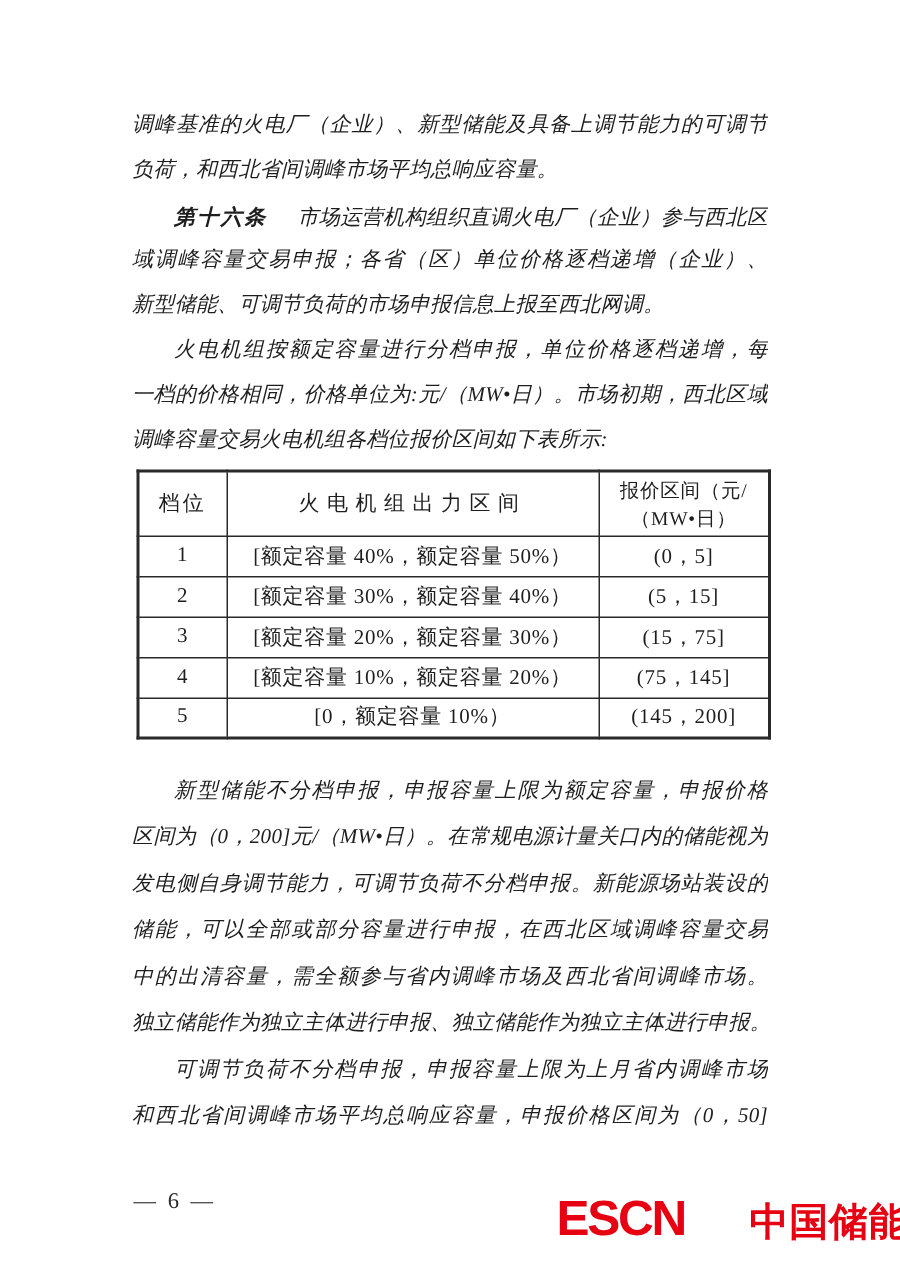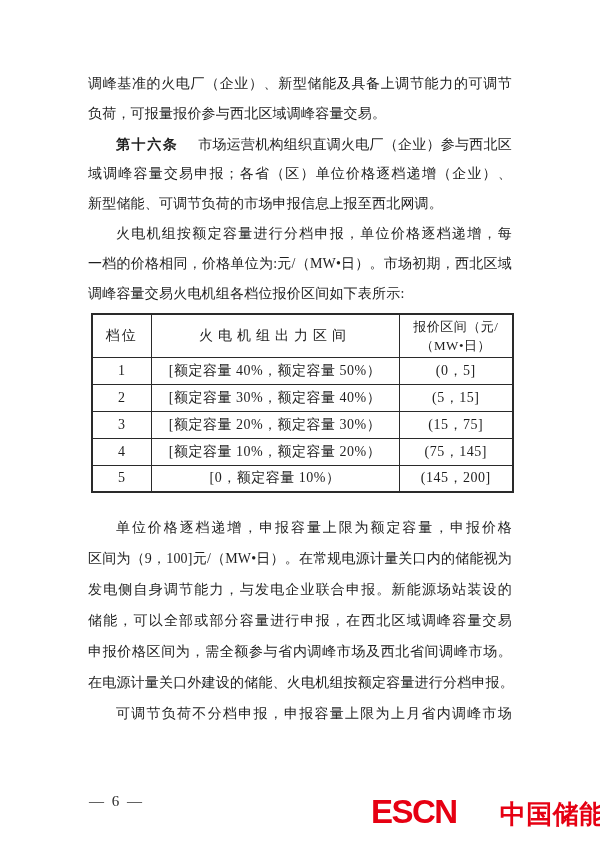--- a/index.html
+++ b/index.html
@@ -4,21 +4,21 @@
 <style>
   html,body { margin:0; padding:0; background:#ffffff; }
   .page {
     position:relative; width:600px; height:848px; margin:0 auto;
     background:#ffffff; overflow:hidden;
     font-family:"Liberation Serif","DejaVu Serif",serif;
     color:#1e1e1e;
   }
 
   
-  .block { position:absolute; left:88px; width:424px; }
+  .block { position:absolute; left:88px; width:424px;font-style:italic; }
   #block1 { top:69px; }
   #block2 { top:512px; }
 
   .line {
     font-size:14px;
     text-align:justify;
     text-align-last:justify;
     letter-spacing:0.2px;
     overflow:hidden;
     white-space:nowrap;
@@ -81,21 +81,21 @@
 <body>
 
 <div class="page">
 
   <div class="block" id="block1">
 
     <div class="para last-left">
       <div class="lines">
 
       <div class="line">调峰基准的火电厂（企业）、新型储能及具备上调节能力的可调节</div>
-          <div class="line">负荷，可报量报价参与西北区域调峰容量交易。</div>
+          <div class="line">负荷，和西北省间调峰市场平均总响应容量。</div>
         </div>
     </div>
 
     <div class="para last-left">
       <div class="line indent"><span class="clause-label">第十六条</span><span>市场运营机构组织直调火电厂（企业）参与西北区</span></div>
       <div class="lines">
 
       <div class="line">域调峰容量交易申报；各省（区）单位价格逐档递增（企业）、</div>
           <div class="line">新型储能、可调节负荷的市场申报信息上报至西北网调。</div>
         </div>
@@ -156,33 +156,34 @@
         <td>(145，200]</td>
       </tr>
       </tbody>
   </table>
 
   <div class="block" id="block2">
 
     <div class="para para-indent">
       <div class="lines">
 
-      <div class="line">单位价格逐档递增，申报容量上限为额定容量，申报价格</div>
-          <div class="line">区间为（9，100]元/（MW•日）。在常规电源计量关口内的储能视为</div>
-          <div class="line">发电侧自身调节能力，与发电企业联合申报。新能源场站装设的</div>
+      <div class="line">新型储能不分档申报，申报容量上限为额定容量，申报价格</div>
+          <div class="line">区间为（0，200]元/（MW•日）。在常规电源计量关口内的储能视为</div>
+          <div class="line">发电侧自身调节能力，可调节负荷不分档申报。新能源场站装设的</div>
           <div class="line">储能，可以全部或部分容量进行申报，在西北区域调峰容量交易</div>
-          <div class="line">申报价格区间为，需全额参与省内调峰市场及西北省间调峰市场。</div>
-          <div class="line">在电源计量关口外建设的储能、火电机组按额定容量进行分档申报。</div>
+          <div class="line">中的出清容量，需全额参与省内调峰市场及西北省间调峰市场。</div>
+          <div class="line">独立储能作为独立主体进行申报、独立储能作为独立主体进行申报。</div>
         </div>
     </div>
 
     <div class="para para-indent">
       <div class="lines">
 
       <div class="line">可调节负荷不分档申报，申报容量上限为上月省内调峰市场</div>
+          <div class="line">和西北省间调峰市场平均总响应容量，申报价格区间为（0，50]</div>
         </div>
     </div>
 
   </div>
 
   <div class="page-number">— 6 —</div>
 
   <div class="logo">
     <span class="logo-latin">ESCN</span>
     <span class="logo-cn">中国储能网</span>

